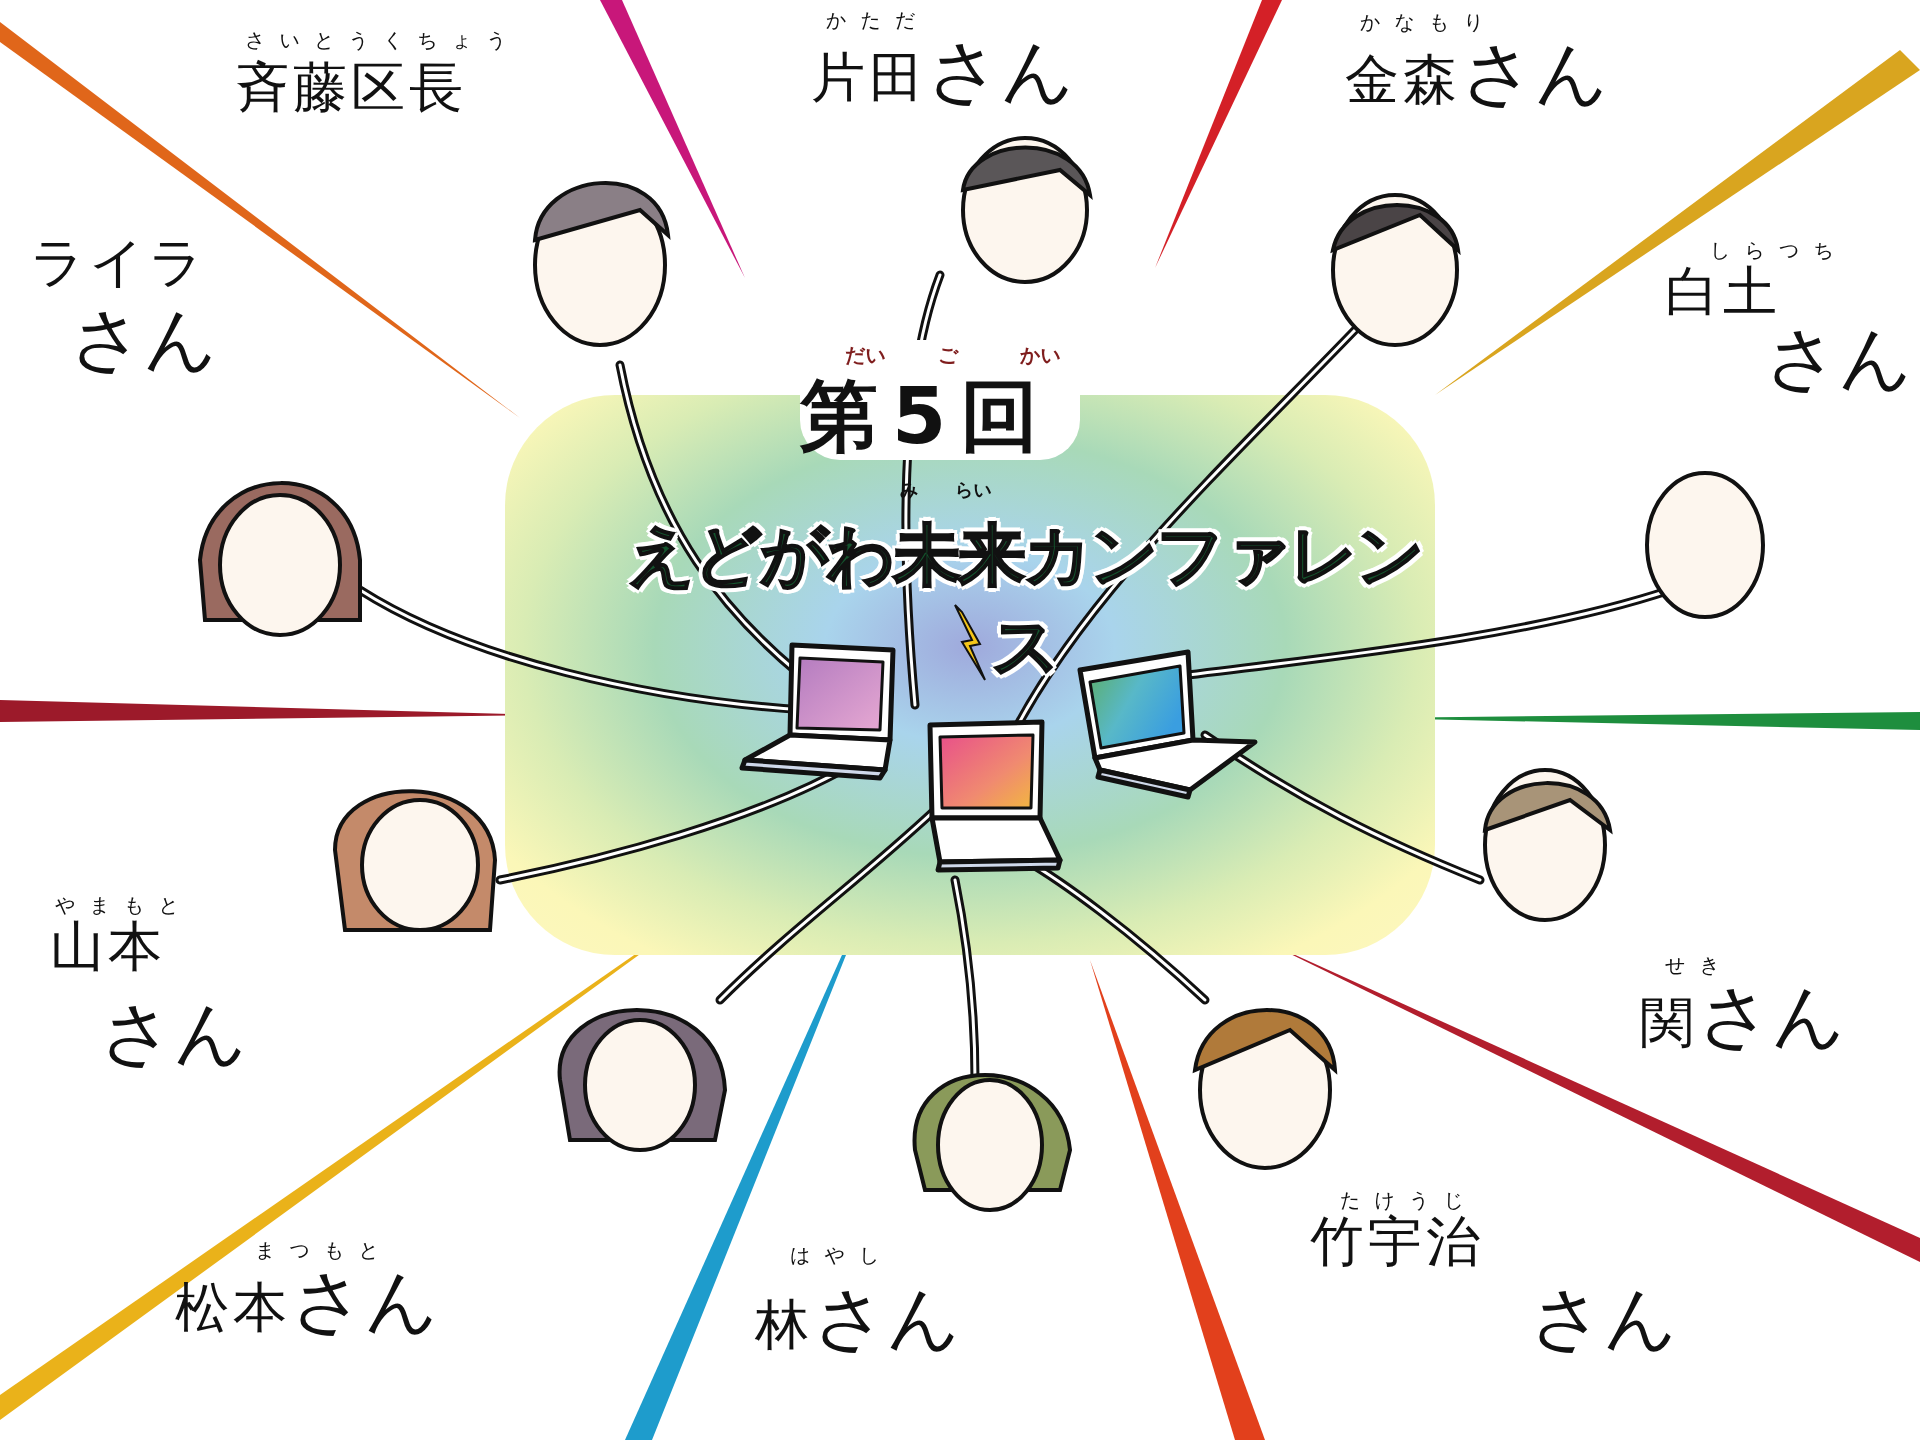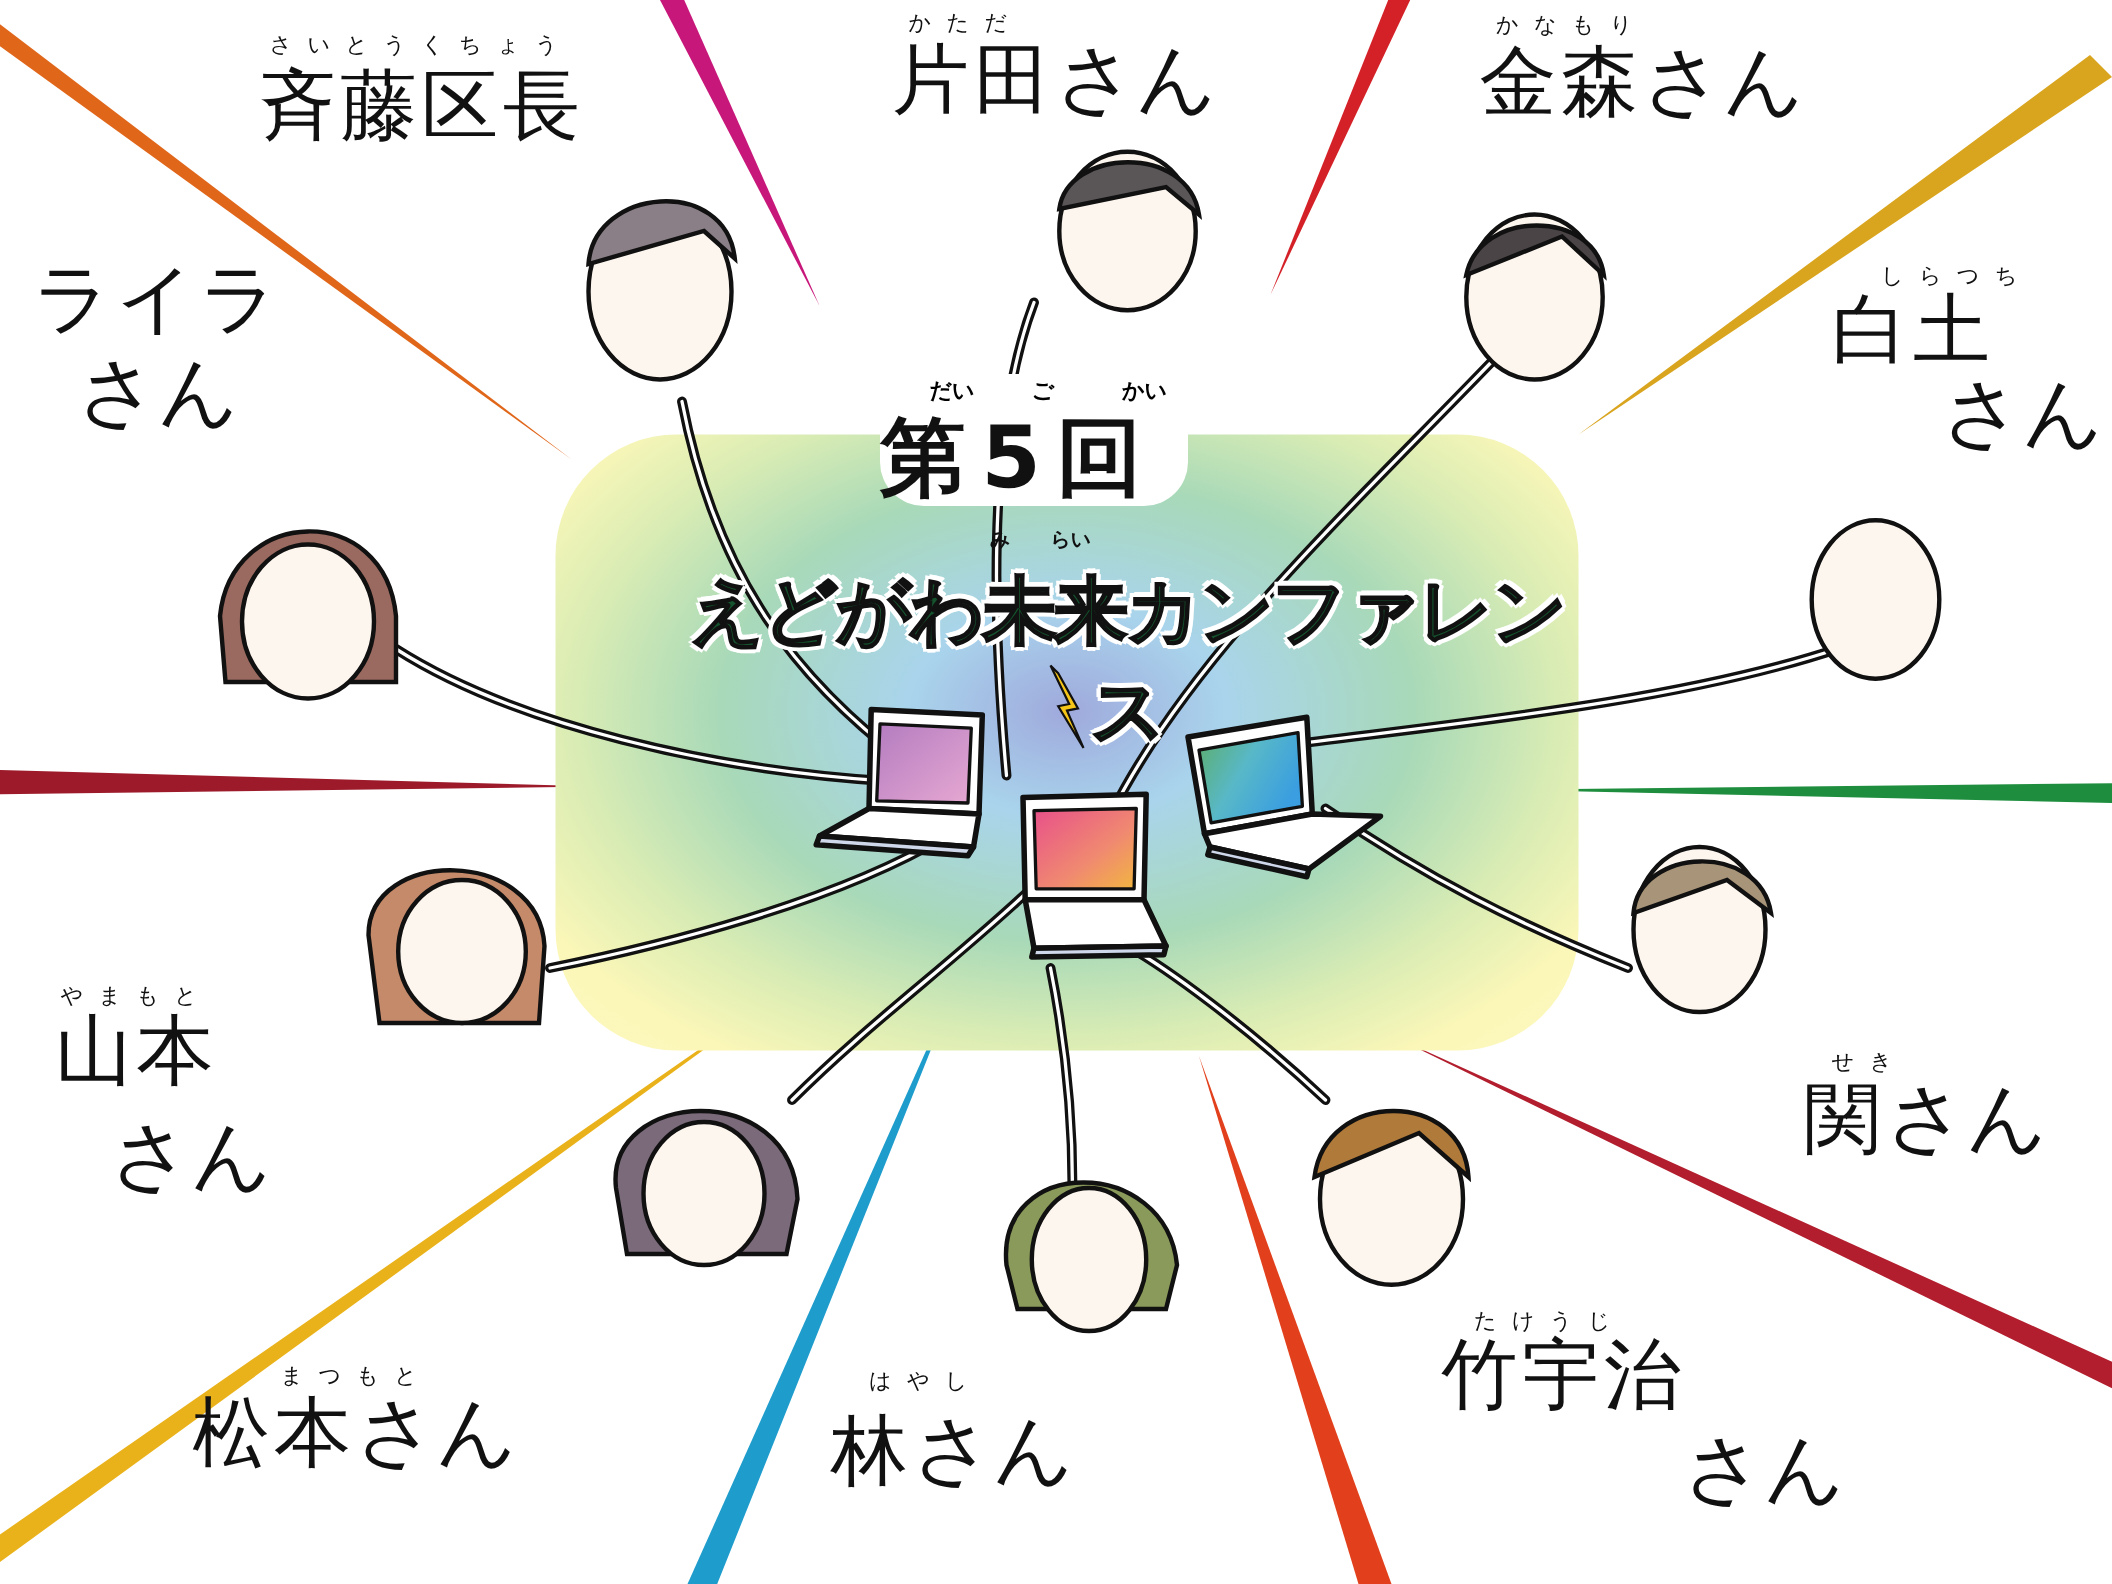--- a/index.html
+++ b/index.html
@@ -17,32 +17,32 @@
   }
   .name-label {
     position: absolute; text-align: left; line-height: 1.05;
     font-family: "DejaVu Sans", sans-serif; font-weight: normal;
     color: #111; white-space: nowrap;
   }
   .furigana {
     position: absolute; font-size: 20px; color: #111; letter-spacing: 14px;
     font-family: "DejaVu Sans", sans-serif; white-space: nowrap;
   }
-  .name-main { font-size: 70px; letter-spacing: 4px; }
+  .name-main { font-size: 54px; letter-spacing: 4px; }
   .san { font-size: 72px; }
   .title-wrap {
     position: absolute; left: 800px; top: 340px; width: 280px; height: 120px;
     background: #ffffff; border-radius: 40px;
   }
   .title-round {
     position: absolute; left: 800px; top: 365px; width: 280px; 
     font-size: 78px; font-weight: bold; letter-spacing: 14px; color: #111;
   }
   .title-furi {
-    position: absolute; top: 342px; font-size: 20px; font-weight: bold; color: #000000;
+    position: absolute; top: 342px; font-size: 20px; font-weight: bold; color: #7f1d1d;
   }
   .title-main {
     position: absolute; left: 610px; top: 510px; width: 830px; text-align: center;
     font-size: 67px; font-weight: bold; color: #14532d; letter-spacing: -2px;
     -webkit-text-stroke: 2px #111;
     text-shadow: 0 0 0 #fff, 5px 0 0 #fff, -5px 0 0 #fff, 0 5px 0 #fff, 0 -5px 0 #fff,
                  4px 4px 0 #fff, -4px -4px 0 #fff, 4px -4px 0 #fff, -4px 4px 0 #fff;
   }
   .mirai-furi { position: absolute; top: 478px; font-size: 18px; font-weight: bold; color: #111; }
 </style>

